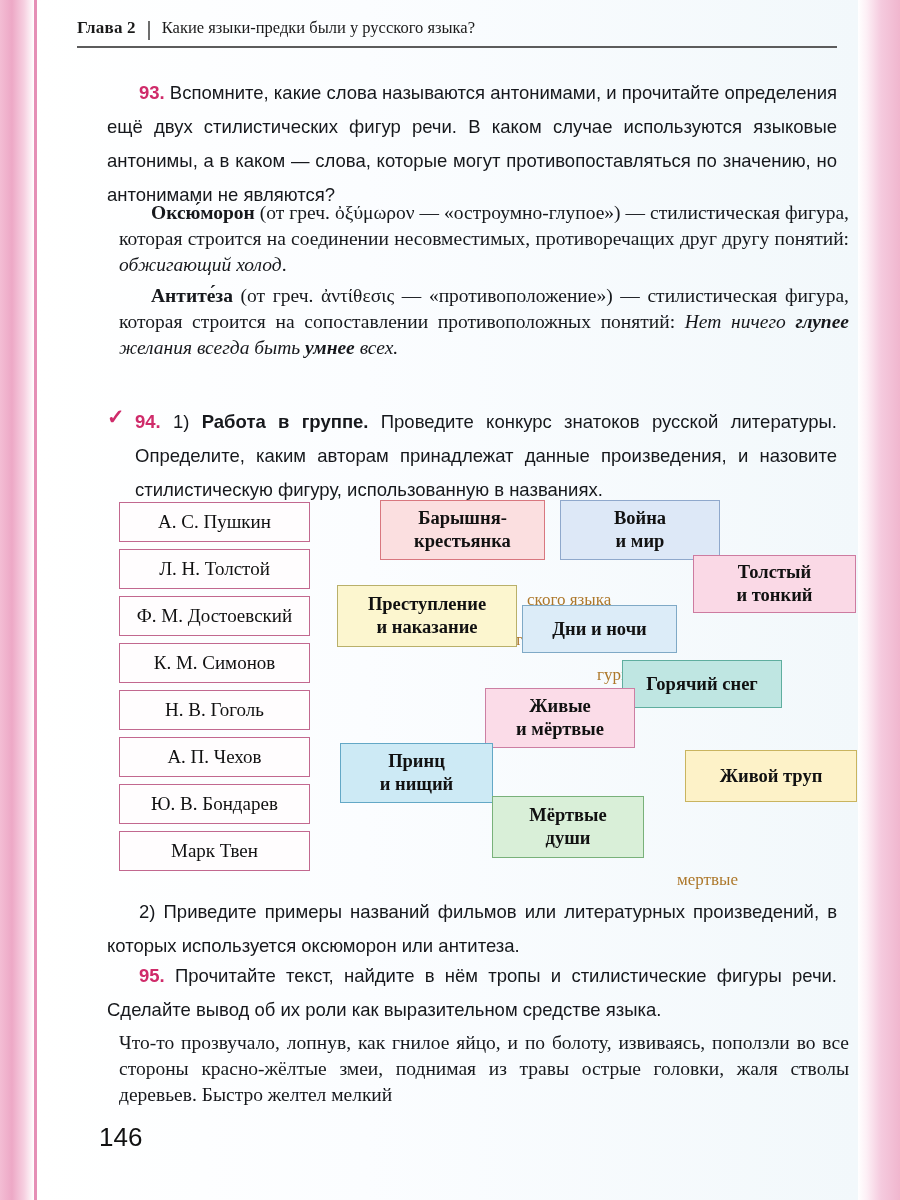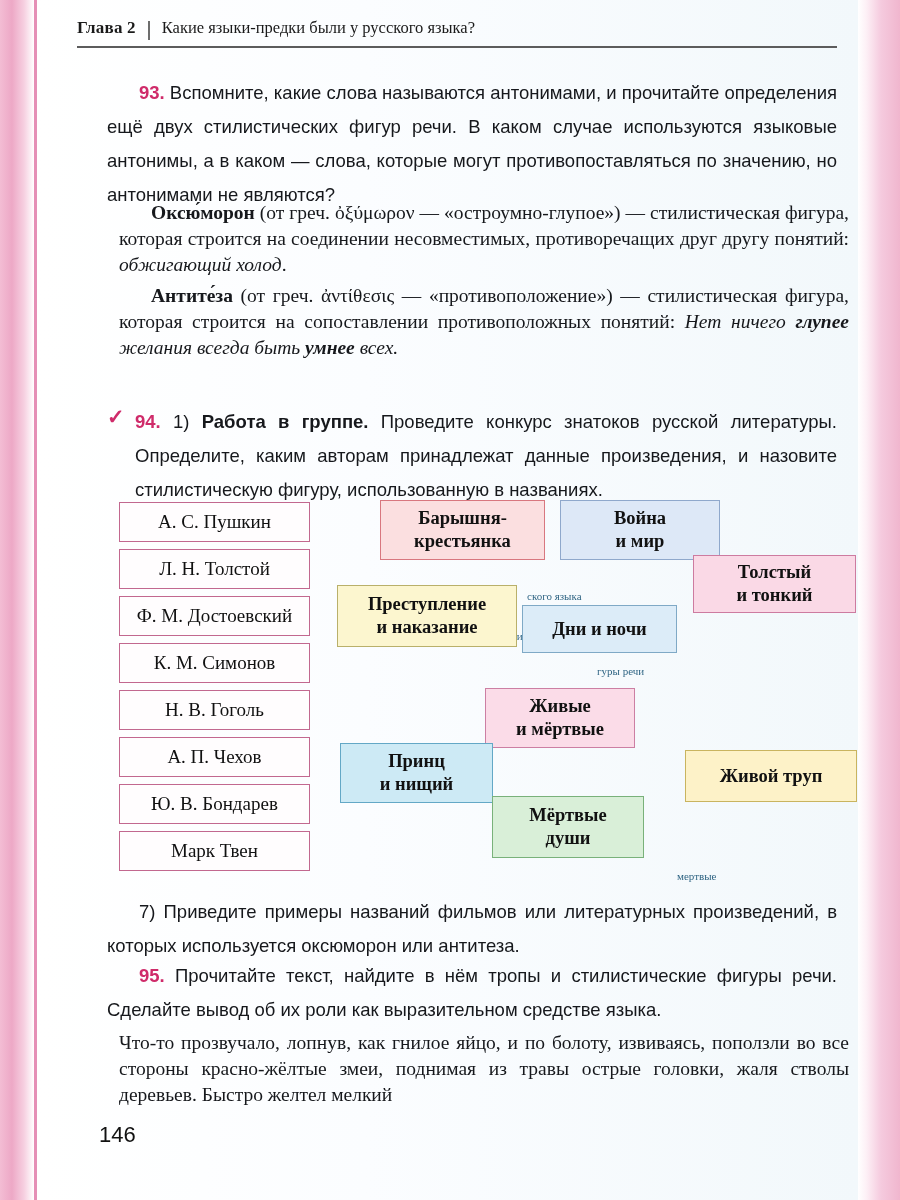--- a/index.html
+++ b/index.html
@@ -158,31 +158,31 @@
     color: #111;
     padding: 4px 6px;
     box-sizing: border-box;
   }
 
   
   .folio {
     position: absolute;
     left: 62px;
     top: 1122px;
-    font-size: 22px;
+    font-size: 26px;
     font-family: "Liberation Sans", sans-serif;
     color: #111;
   }
 
   
   .ghost {
     position: absolute;
-    color: #0c4a6e;
-    font-family: "Liberation Serif", serif;
-    font-size: 11px;
+    color: #a16207;
+    font-family: "Liberation Serif", serif;
+    font-size: 17px;
     opacity: .85;
     user-select: none;
   }
 </style>
 </head>
 <body>
 
 <div class="page-edge-left"></div>
 <div class="page-edge-left-line"></div>
 <div class="page-tint"></div>
@@ -260,20 +260,25 @@
       <div>и наказание</div>
     </div>
   </div>
 
   <div class="card" style="left:485px; top:605px; width:155px; height:48px; background:#dcecf8; border:1.5px solid #7fa9c6;">
     <div>
       <div>Дни и ночи</div>
     </div>
   </div>
 
+  <div class="card" style="left:585px; top:660px; width:160px; height:48px; background:#bfe6e2; border:1.5px solid #5fae9f;">
+    <div>
+      <div>Горячий снег</div>
+    </div>
+  </div>
 
   <div class="card" style="left:448px; top:688px; width:150px; height:60px; background:#fbdce8; border:1.5px solid #cc7fa3;">
     <div>
       <div>Живые</div>
       <div>и мёртвые</div>
     </div>
   </div>
 
   <div class="card" style="left:303px; top:743px; width:153px; height:60px; background:#cdeaf5; border:1.5px solid #63a8c6;">
     <div>
@@ -288,21 +293,21 @@
       <div>души</div>
     </div>
   </div>
 
   <div class="card" style="left:648px; top:750px; width:172px; height:52px; background:#fdf2c8; border:1.5px solid #c9b45f;">
     <div>
       <div>Живой труп</div>
     </div>
   </div>
 
-  <div class="para" style="left:70px; top:895px; width:730px; text-indent:32px;">7) Приведите примеры названий фильмов или литературных произведений, в которых используется оксюморон или антитеза.</div>
+  <div class="para" style="left:70px; top:895px; width:730px; text-indent:32px;">2) Приведите примеры названий фильмов или литературных произведений, в которых используется оксюморон или антитеза.</div>
 
   <div class="para" style="left:70px; top:959px; width:730px; text-indent:32px;">
     <span class="num">95.</span>
     <span>Прочитайте текст, найдите в нём тропы и стилистические фигуры речи. Сделайте вывод об их роли как выразительном средстве языка.</span>
   </div>
 
   <div class="para serif" style="left:70px; top:1030px; width:730px;">Что-то прозвучало, лопнув, как гнилое яйцо, и по болоту, извиваясь, поползли во все стороны красно-жёлтые змеи, поднимая из травы острые головки, жаля стволы деревьев. Быстро желтел мелкий</div>
 
   <div class="folio">146</div>
 </div>

